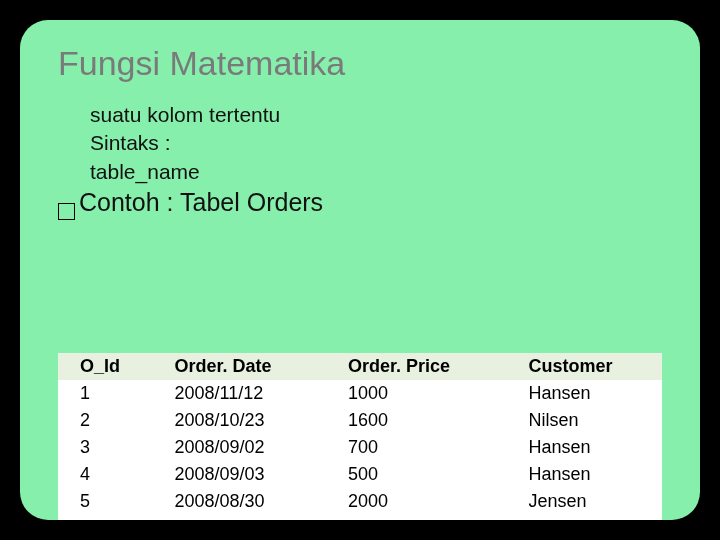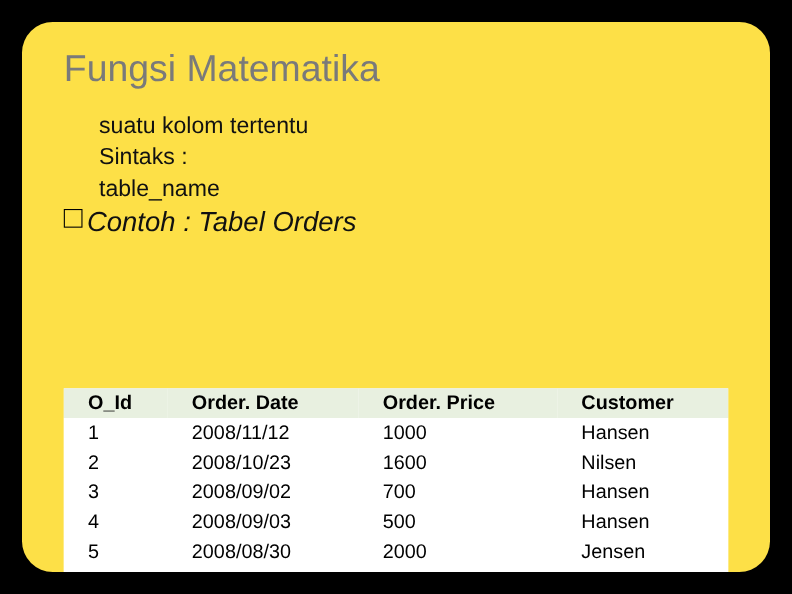--- a/index.html
+++ b/index.html
@@ -12,21 +12,21 @@
       height: 540px;
       background: #000;
       display: flex;
       align-items: center;
       justify-content: center;
       font-family: Arial, Helvetica, sans-serif;
     }
     .slide {
       width: 680px;
       height: 500px;
-      background: #fde047;
+      background: #86efac;
       border-radius: 28px;
       padding: 24px 38px 20px 38px;
       position: relative;
       overflow: hidden;
     }
     .title {
       font-size: 34px;
       color: #7a7a7a;
       font-weight: normal;
       margin-bottom: 18px;
@@ -54,24 +54,23 @@
       line-height: 1.35;
     }
     .indent-text {
       font-size: 21px;
       color: #111;
       line-height: 1.35;
       margin-left: 32px;
     }
     .contoh-line {
       display: flex;
-      align-items: flex-start;
+      align-items: flex-end;
       position: relative;
       z-index: 0;
-      font-style: italic;
     }
     .table-wrap {
       position: absolute;
       left: 0;
       right: 0;
       top: 252px;
       z-index: 2;
     }
     table {
       border-collapse: collapse;

